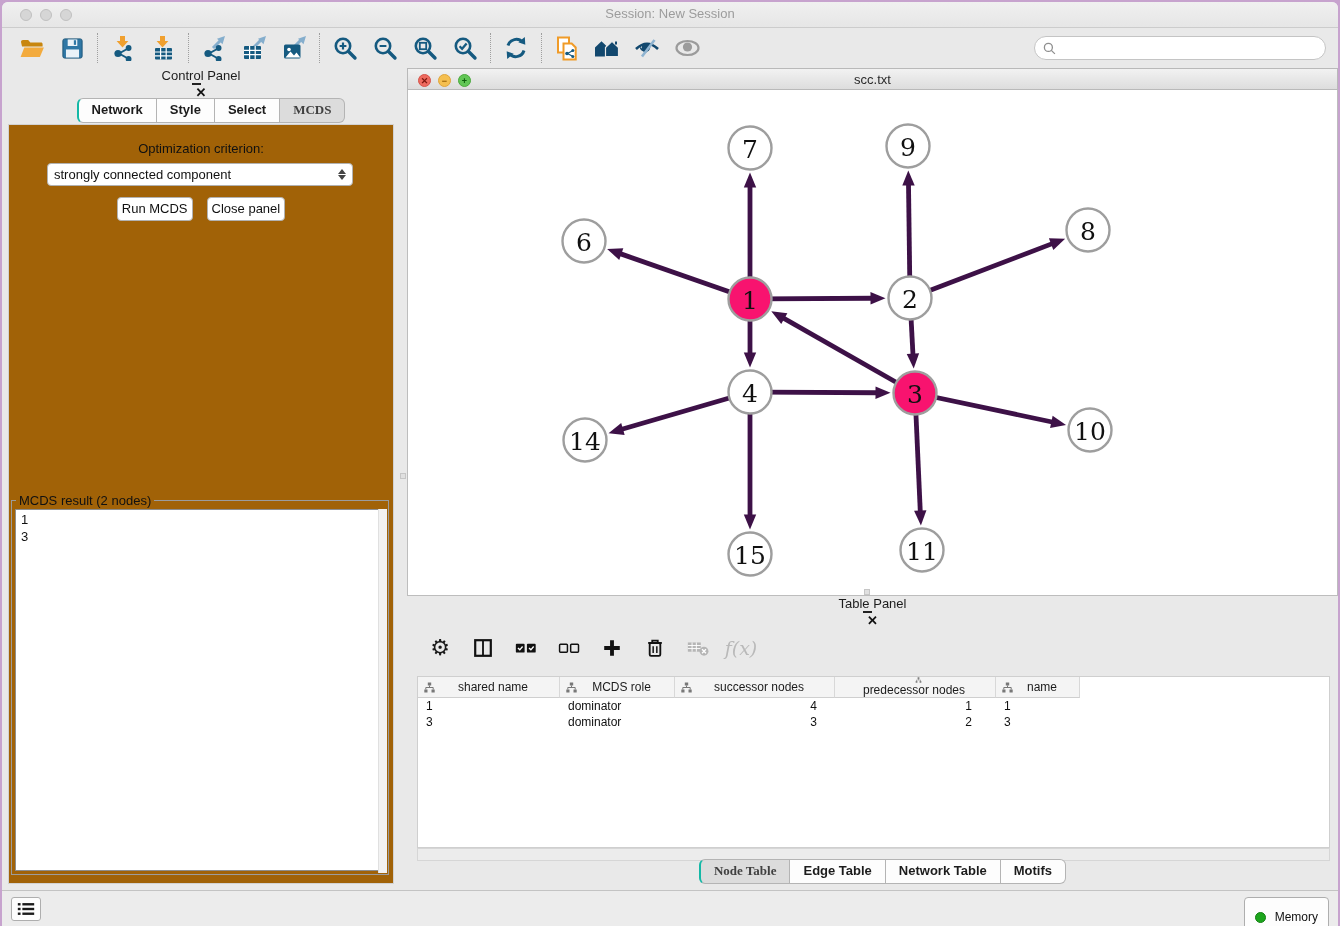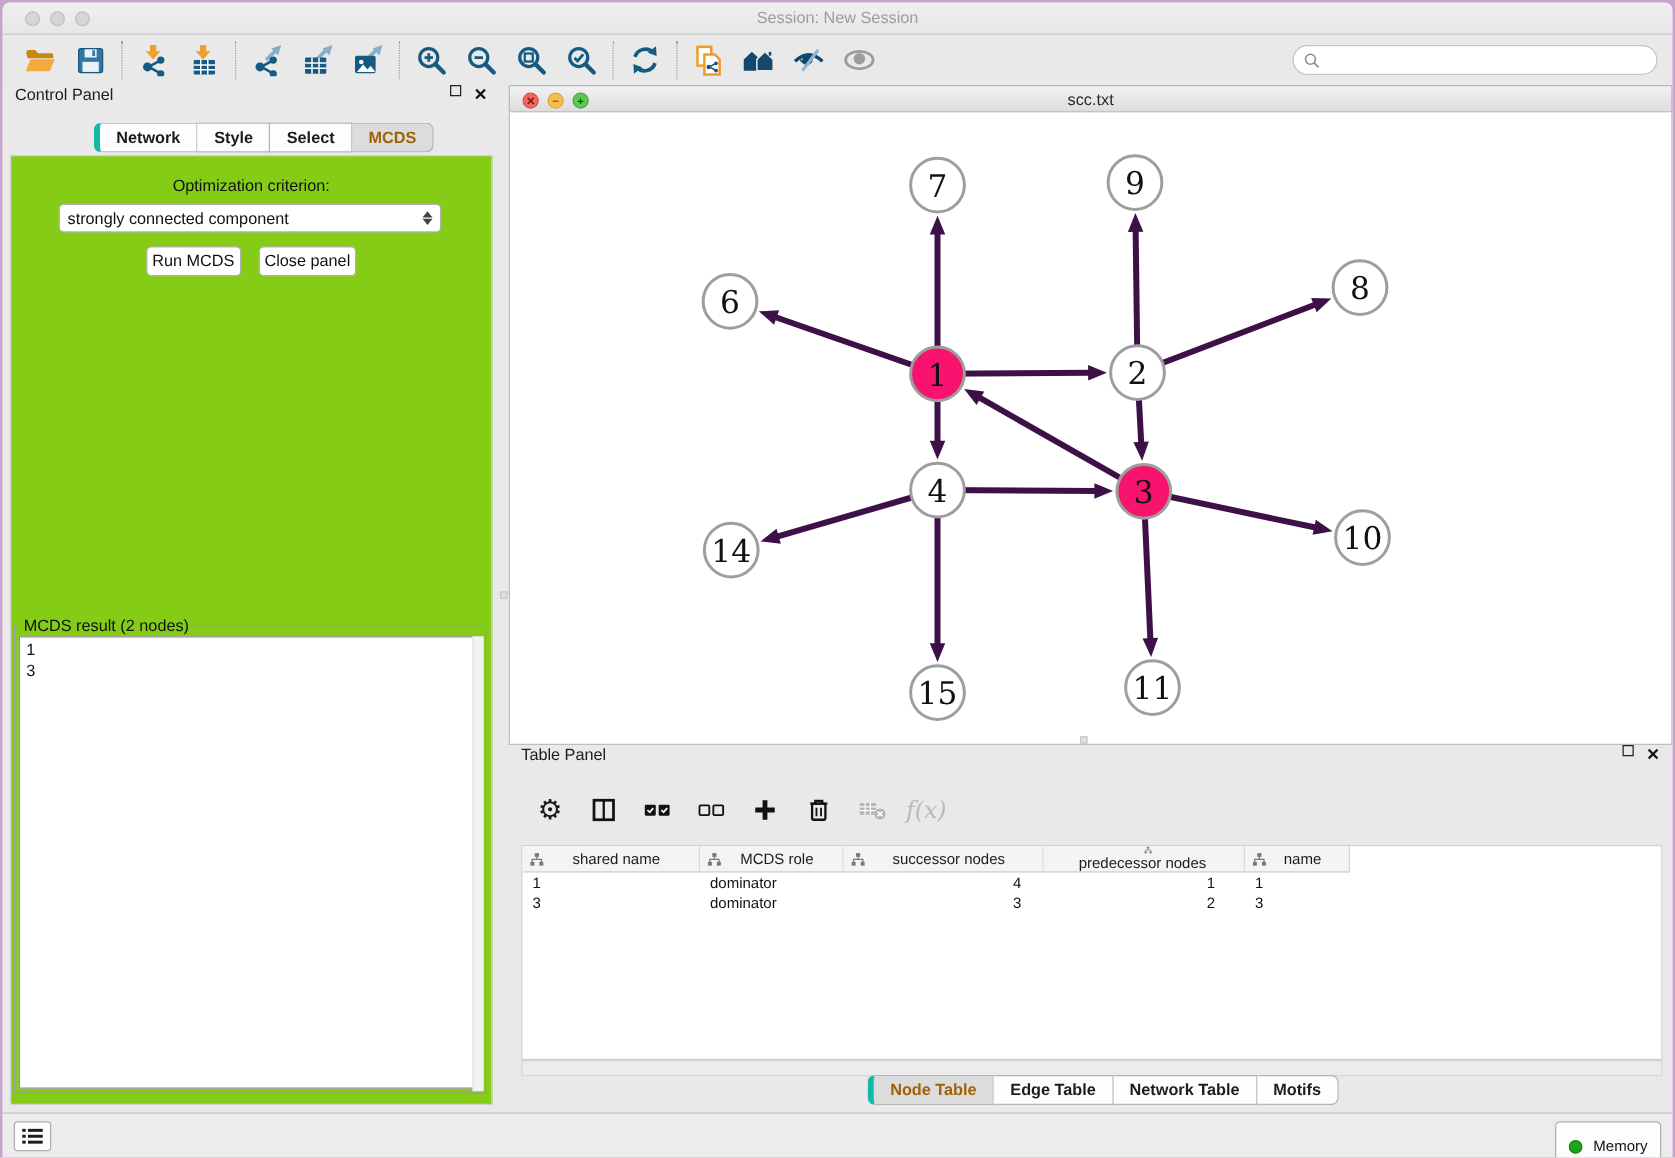--- a/index.html
+++ b/index.html
@@ -18,31 +18,31 @@
   .tb-btn { width:40px; height:32px; display:flex; align-items:center; justify-content:center; }
   .tb-sep { border-left:1px dotted #9f9f9f; height:30px; margin:0 5px; }
   .search-wrap { margin-left:auto; margin-right:12px; width:292px; height:24px; background:#fff; border:1px solid #c4c4c4; border-radius:12px; display:flex; align-items:center; padding-left:8px; }
   .search-wrap input { border:none; outline:none; flex:1; font-size:13px; background:transparent; margin-left:5px; height:20px; }
 
   
   .main { position:absolute; left:0; right:0; top:66px; bottom:36px; }
 
   
   .control-panel { position:absolute; left:0; top:0; width:398px; bottom:0; background:#e9e9e9; }
-  .panel-header { position:absolute; left:0; right:0; top:0; height:26px; display:flex; align-items:flex-start; padding:0 10px; font-size:13px; color:#1c1c1c; }
+  .panel-header { position:absolute; left:0; right:0; top:0; height:26px; display:flex; align-items:center; padding:0 10px; font-size:13px; color:#1c1c1c;flex-direction:column; }
   .panel-header .spacer { flex:1; }
   .win-float { width:9px; height:9px; border:1.5px solid #222; margin-right:10px; display:inline-block; }
   .win-close { font-size:13px; font-weight:bold; color:#111; }
   .tabs-row { position:absolute; left:0; right:0; display:flex; justify-content:center; }
   .cp-tabs { top:30px; }
   .tab { border:1px solid #b4b4b4; border-left:none; background:#fdfdfd; color:#1c1c1c; font-size:13px; font-weight:600; padding:3px 13px 4px; cursor:default; }
-  .tab:first-child { border-left:5px solid #14b8a6; border-radius:6px 0 0 6px;margin-left:20px; }
+  .tab:first-child { border-left:2px solid #14b8a6; border-radius:6px 0 0 6px;margin-left:20px; }
   .tab:last-child { border-radius:0 6px 6px 0; }
-  .tab.active { background:#dcdcdc; color:#a16207; }
-  .cp-content { position:absolute; left:6px; right:6px; top:56px; bottom:6px; background:#84cc16; border:1px solid #d2d2d2; }
+  .tab.active { background:#dcdcdc; color:#404040;font-family:Liberation Serif, serif; }
+  .cp-content { position:absolute; left:6px; right:6px; top:56px; bottom:6px; background:#a16207; border:1px solid #d2d2d2; }
   .opt-label { position:absolute; left:0; right:0; top:16px; text-align:center; font-size:13px; color:#111; }
   .dropdown { position:absolute; left:38px; right:40px; top:38px; height:23px; background:#fff; border:1px solid #b2b2b2; border-radius:4px; display:flex; align-items:center; padding:0 6px; font-size:13px; color:#111; }
   .dropdown .dd-spacer{flex:1}
   .dd-arrows { display:flex; flex-direction:column; gap:1px; align-items:center; }
   .dd-arrows i { width:0; height:0; border-left:4px solid transparent; border-right:4px solid transparent; display:block; }
   .dd-up { border-bottom:5px solid #444; }
   .dd-down { border-top:5px solid #444; }
   .btn-row { position:absolute; left:0; right:0; top:72px; display:flex; justify-content:center; gap:14px; }
   .mac-btn { background:#fff; border:1px solid #b2b2b2; border-radius:4px; font-size:13px; color:#111; padding:3px 4px 4px; font-family:"Liberation Sans",sans-serif; }
   .result-group { position:absolute; left:2px; right:4px; top:368px; bottom:8px; border:1px solid #9c9c9c; }

